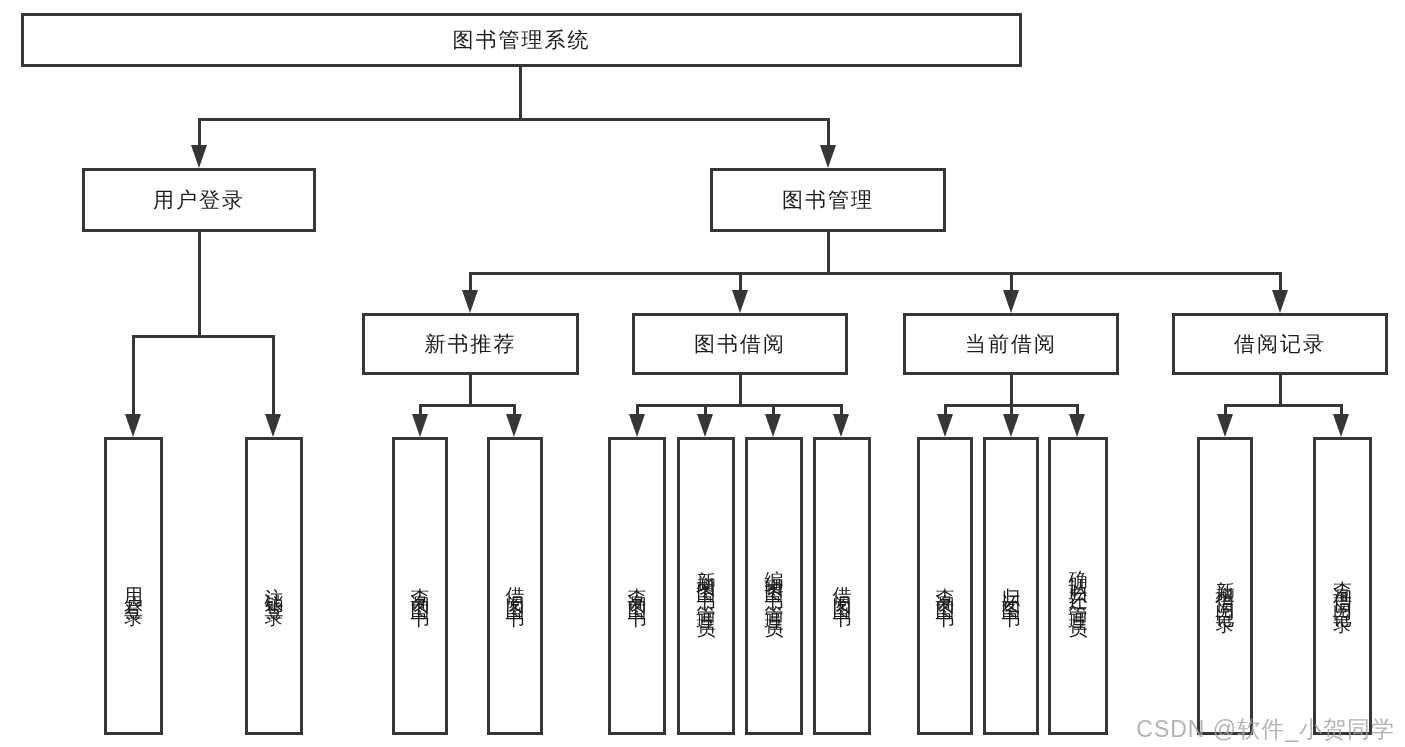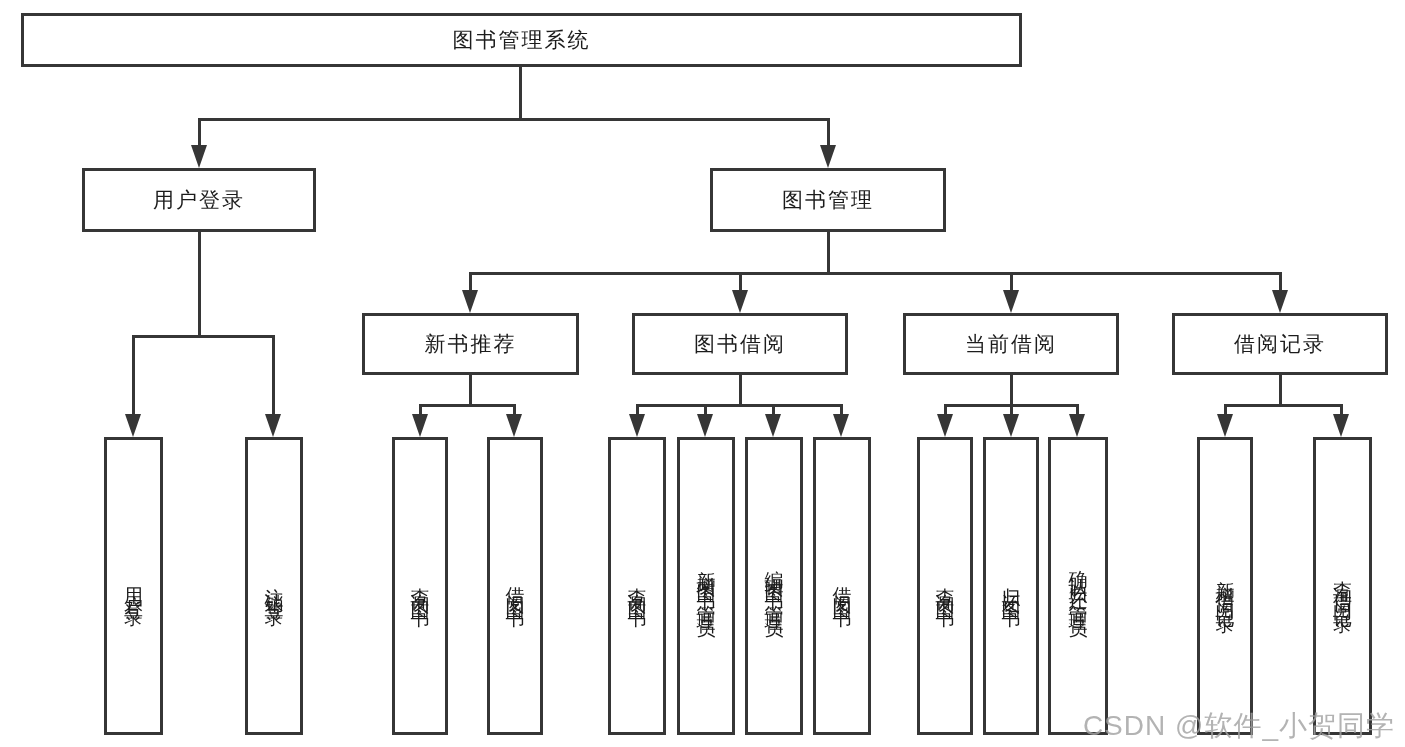--- a/index.html
+++ b/index.html
@@ -18,21 +18,21 @@
   .vline, .hline { position:absolute; background:#363636; }
   .vline { width:3px; }
   .hline { height:3px; }
   .arrowhead {
     position:absolute; width:0; height:0;
     border-left:8px solid transparent; border-right:8px solid transparent;
     border-top:23px solid #363636;
   }
   .watermark {
     position:absolute; right:10px; bottom:2px; z-index:5;
-    font-size:28px; color:#a3a3a3; opacity:0.82; letter-spacing:1px;
+    font-size:23px; color:#a3a3a3; opacity:0.82; letter-spacing:1px;
     white-space:nowrap;
   }
 </style>
 </head>
 <body>
 
 <div class="canvas">
 
   <div class="node h-node" style="left:21px;top:13px;width:1001px;height:54px">图书管理系统</div>
 

